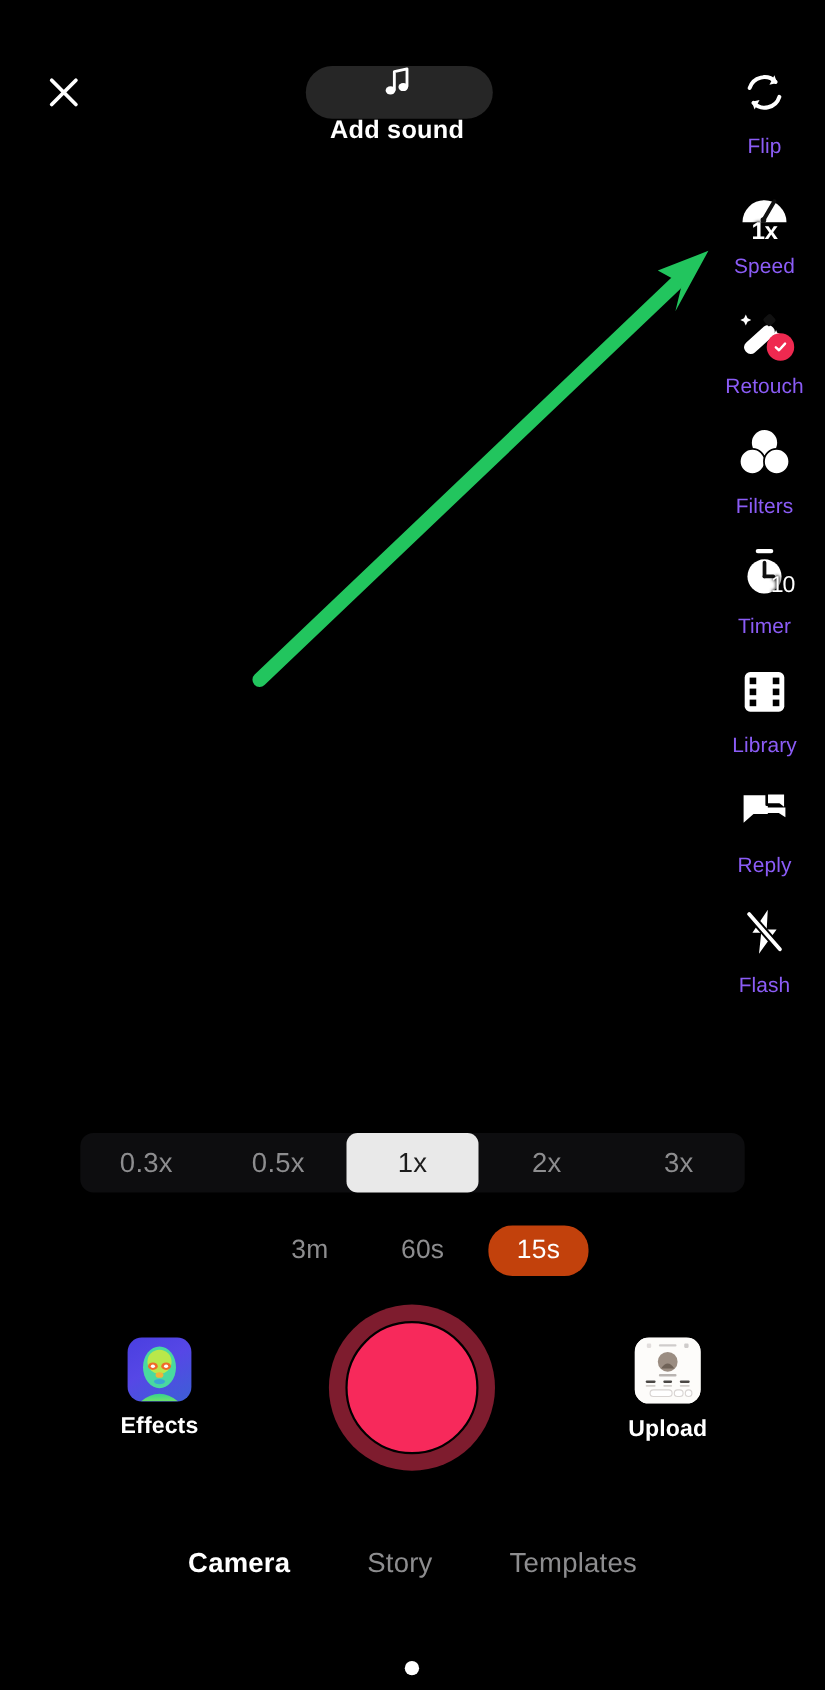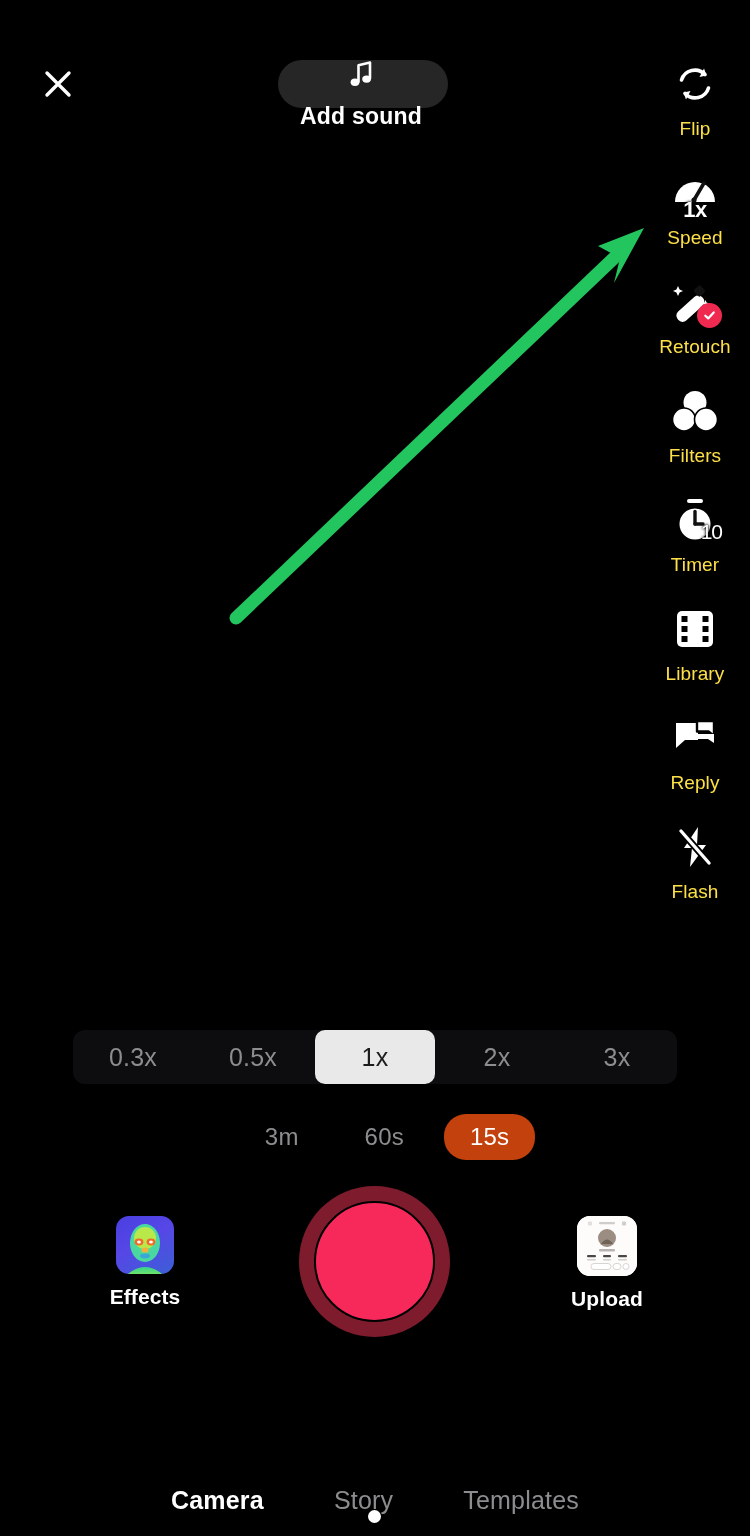--- a/index.html
+++ b/index.html
@@ -51,22 +51,22 @@
     display:flex; flex-direction:column; align-items:center; justify-content:flex-start;
     cursor:pointer;
   }
   .rail-icon {
     position:relative;
     width:52px; height:52px;
     display:flex; align-items:center; justify-content:center;
     margin-top:2px;
   }
   .rail-label {
-    margin-top:9px;
-    font-size:19px; color:#fde047; letter-spacing:.1px;
+    margin-top:14px;
+    font-size:19px; color:#8b5cf6; letter-spacing:.1px;
     line-height:1;
   }
 
   
   .gauge-wrap { position:relative; width:54px; height:54px; }
   .gauge-num {
     position:absolute; left:0; right:0; bottom:-3px;
     text-align:center;
     font-size:22px; font-weight:bold; color:#fff;
     letter-spacing:-.5px;
@@ -171,21 +171,21 @@
     background:#fdfcfa;
     position:relative; overflow:hidden;
   }
   .tile-label {
     margin-top:11px;
     font-size:21px; font-weight:bold; color:#fff; letter-spacing:.1px;
   }
 
   
   #bottom-tabs {
-    position:absolute; left:0; top:1486px; width:750px;
+    position:absolute; left:0; top:1407px; width:750px;
     display:flex; align-items:flex-end; justify-content:center; gap:70px;
   }
   .tab {
     font-size:25px; color:#8d8d8f; letter-spacing:.2px; cursor:pointer;
   }
   .tab.active { color:#fff; font-weight:bold; }
   #home-indicator {
     position:absolute; left:368px; top:1510px;
     width:13px; height:13px; border-radius:50%;
     background:#fff;

